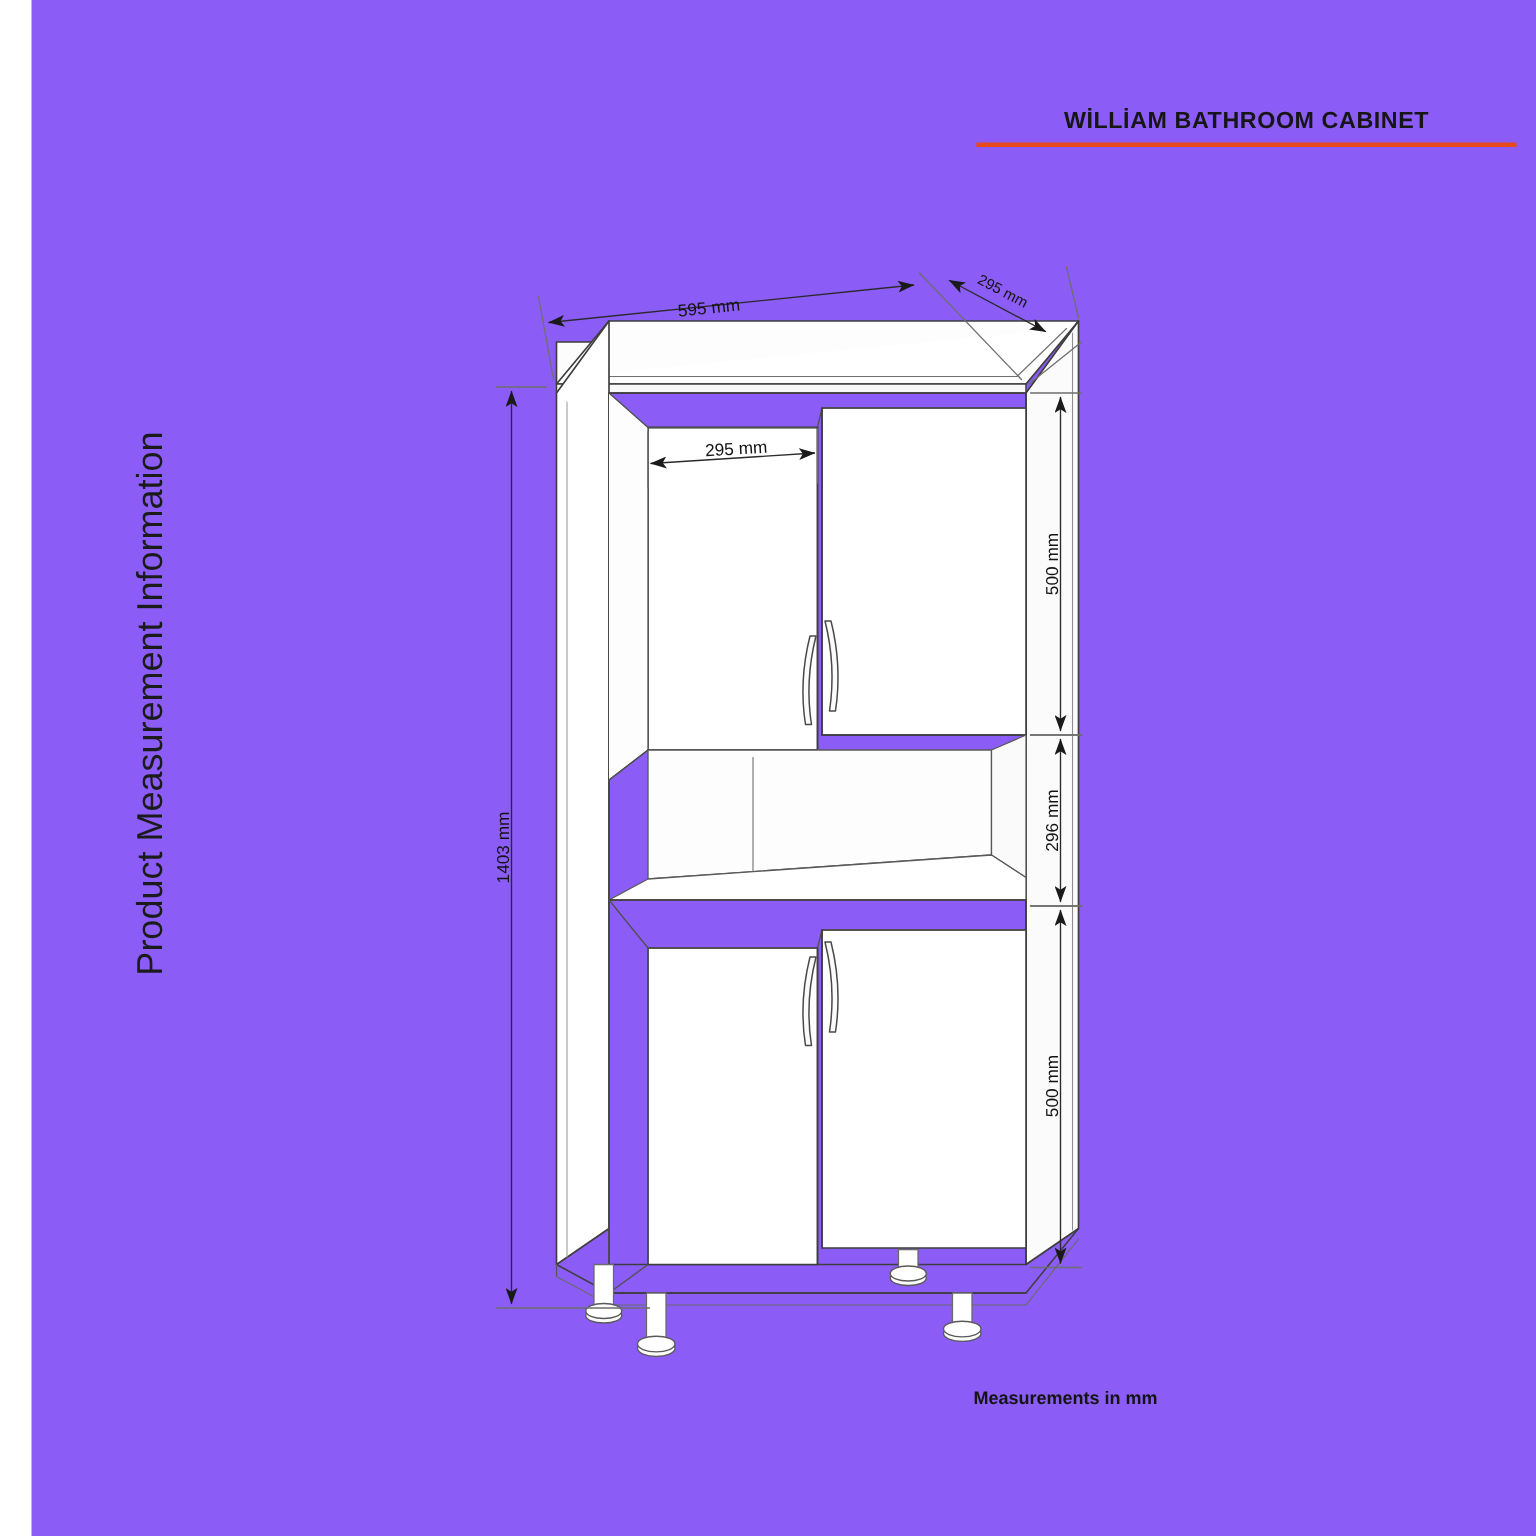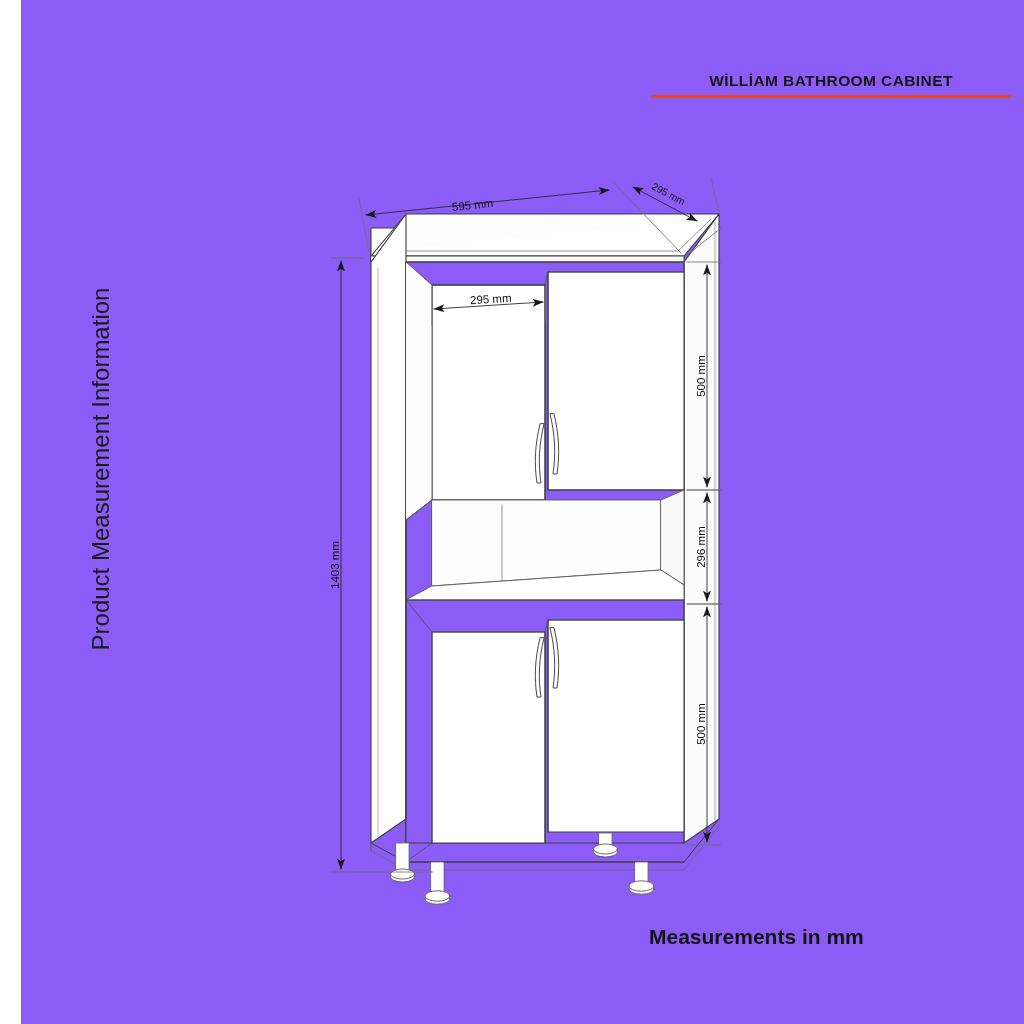--- a/index.html
+++ b/index.html
@@ -57,21 +57,21 @@
     transform-origin: center center;
     font-size: 24px;
     color: #1b1b1b;
     white-space: nowrap;
   }
   
   #footer-note {
     position: absolute;
     left: 628px;
     top: 925px;
-    font-size: 21px;
+    font-size: 12px;
     font-weight: bold;
     color: #141414;
     white-space: nowrap;
   }
   
   #drawing {
     position: absolute;
     left: 0;
     top: 0;
   }

